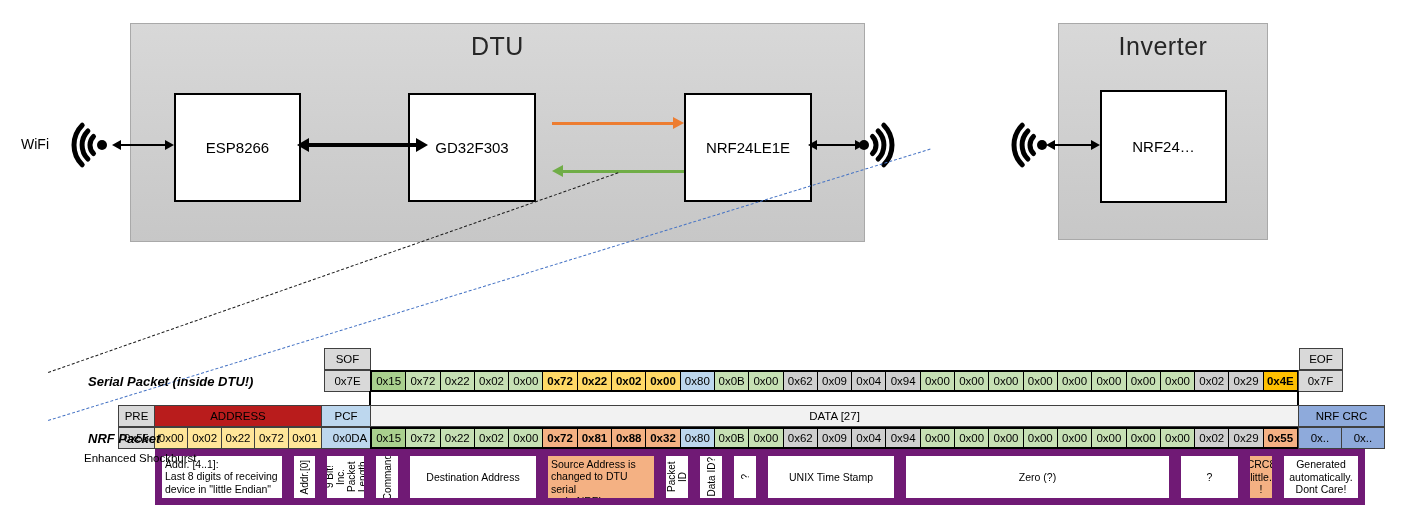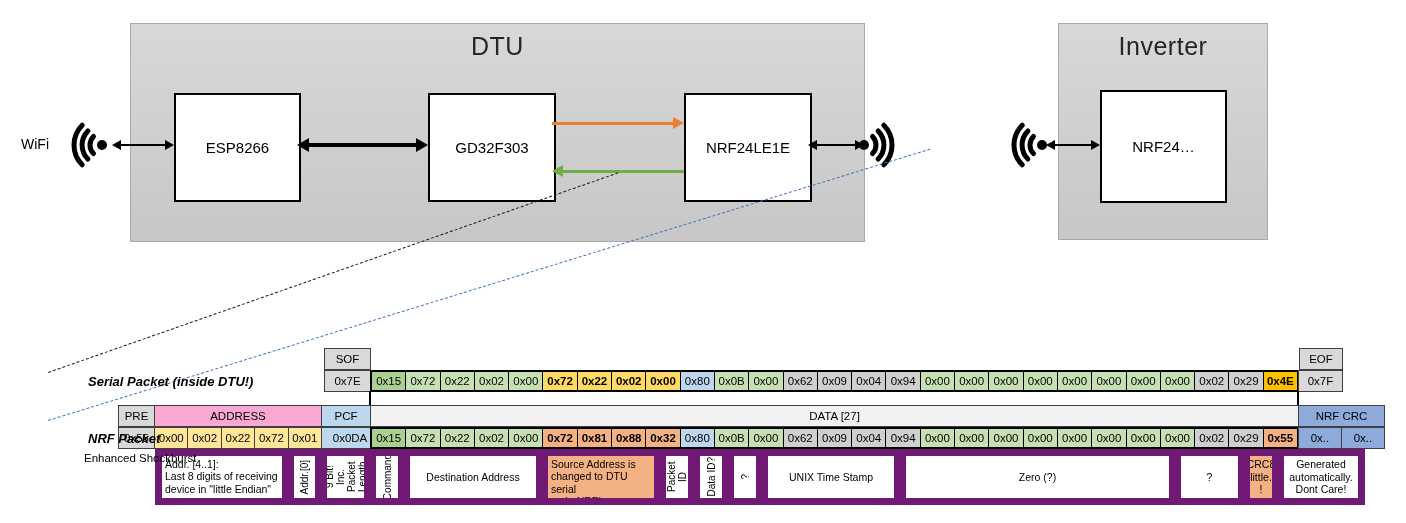--- a/index.html
+++ b/index.html
@@ -43,21 +43,21 @@
   .wrap{display:flex;height:22px;}
   .wrap>*+*{margin-left:-1px;}
   .wrap .scell{flex:1;}
   .bgroup{box-sizing:border-box;display:flex;border:2px solid #000;height:22px;background:#fff;}
   .byte{flex:1;display:flex;align-items:center;justify-content:center;font-size:11.5px;
         border-right:1px solid #000;box-sizing:border-box;}
   .bgroup .byte:last-child{border-right:none;}
   .bold{font-weight:700;}
 
   .bg-gray{background:#D9D9D9;}
-  .bg-addr{background:#f9a8d4;}
+  .bg-addr{background:#b91c1c;}
   .bg-pcf{background:#BDD7EE;}
   .bg-datahdr{background:#F2F2F2;}
   .bg-crc{background:#8EAADB;}
 
   .vconn{position:absolute;width:2px;background:#000;z-index:2;}
 
   #ann-row{position:absolute;left:155px;top:449px;display:flex;z-index:2;}
   .ann{box-sizing:border-box;border:7px solid #701a75;background:#fff;height:56px;
        display:flex;align-items:center;justify-content:center;text-align:center;
        font-size:10.5px;line-height:1.18;white-space:pre-line;overflow:hidden;}
@@ -104,21 +104,21 @@
       <path d="M35.5 20.5 A12 12 0 0 0 35.5 37.5"></path>
       <path d="M29.9 14.9 A20 20 0 0 0 29.9 43.1"></path>
       <path d="M24.2 9.2 A28 28 0 0 0 24.2 48.8"></path>
     </g>
     <circle cx="44" cy="29" r="5" fill="#000"></circle>
   </svg>
 
   <div class="chip" style="left:174px;top:93px;width:123px;height:105px;">
     <span>ESP8266</span>
   </div>
-  <div class="chip" style="left:428px;top:93px;width:124px;height:105px;">
+  <div class="chip" style="left:408px;top:93px;width:124px;height:105px;">
     <span>GD32F303</span>
   </div>
   <div class="chip" style="left:684px;top:93px;width:124px;height:105px;">
     <span>NRF24LE1E</span>
   </div>
   <div class="chip" style="left:1100px;top:90px;width:123px;height:109px;">
     <span>NRF24…</span>
   </div>
 
   <div class="darrow" style="left:112px;top:138px;width:62px;height:14px;">

